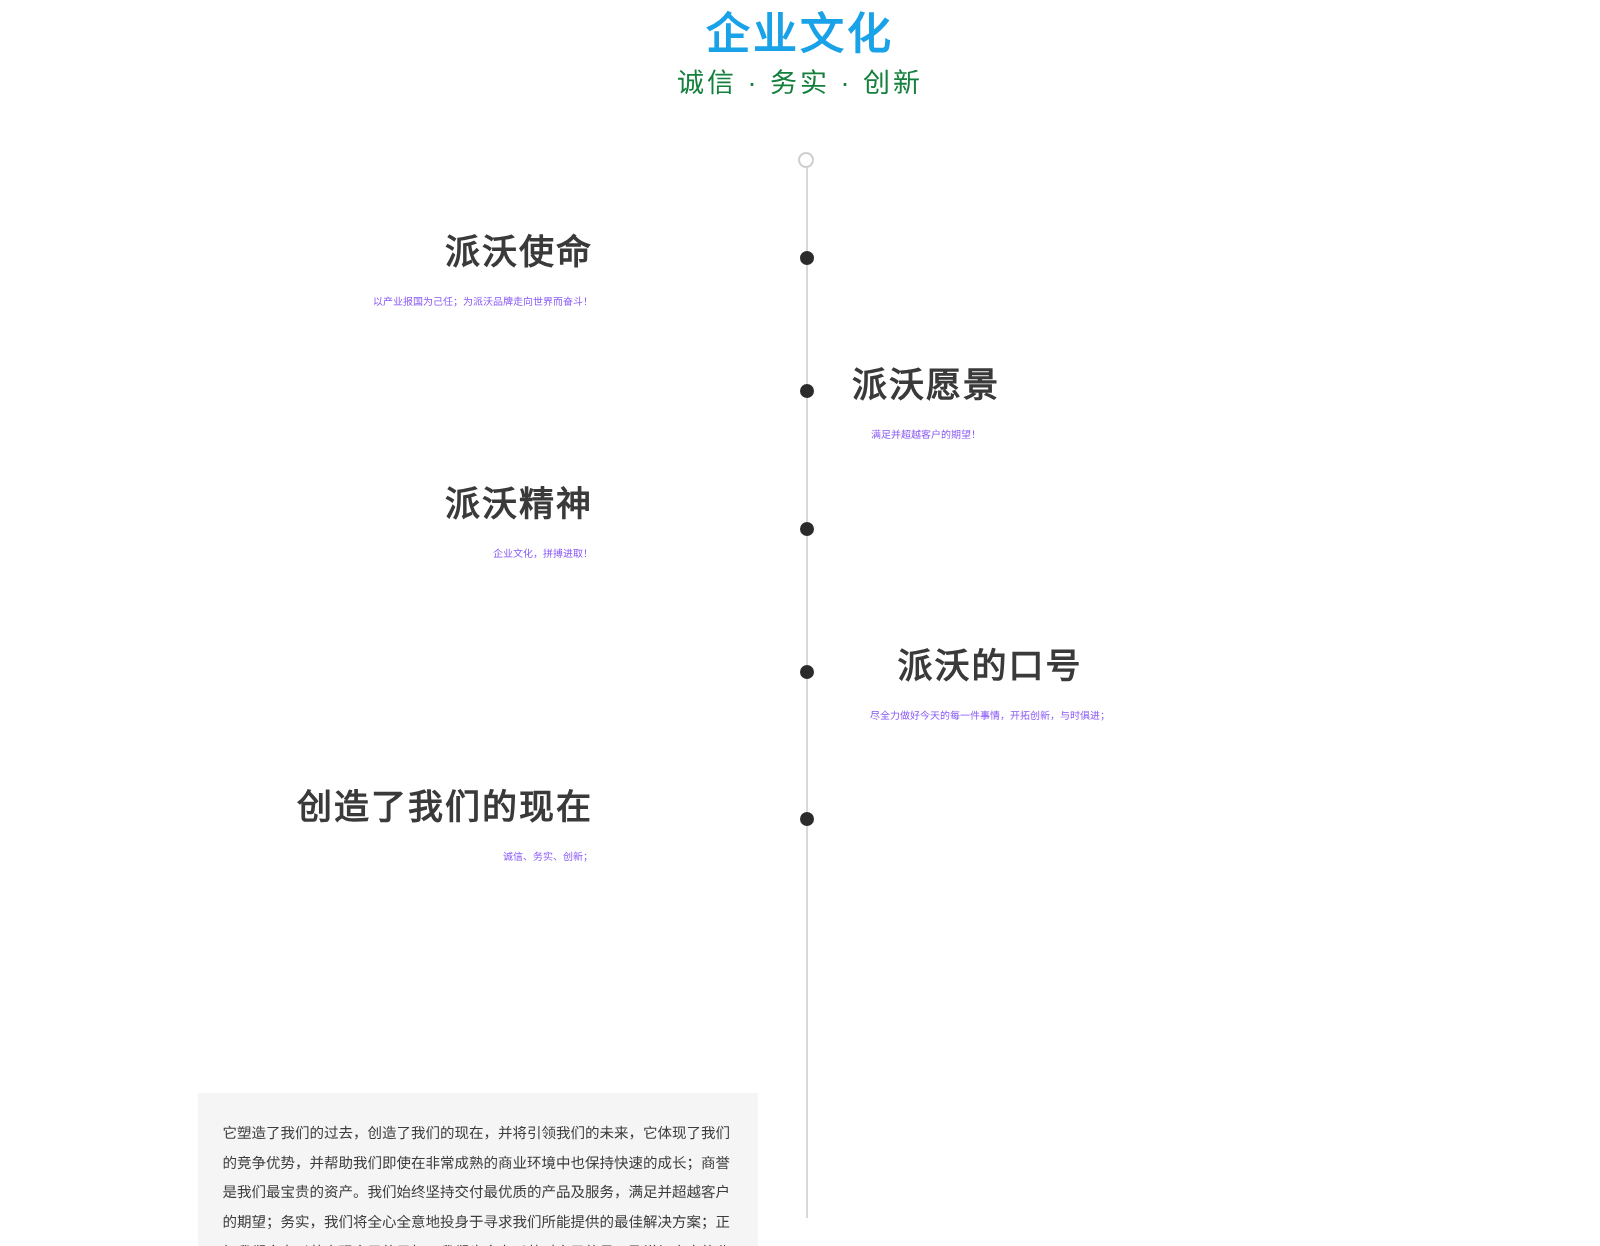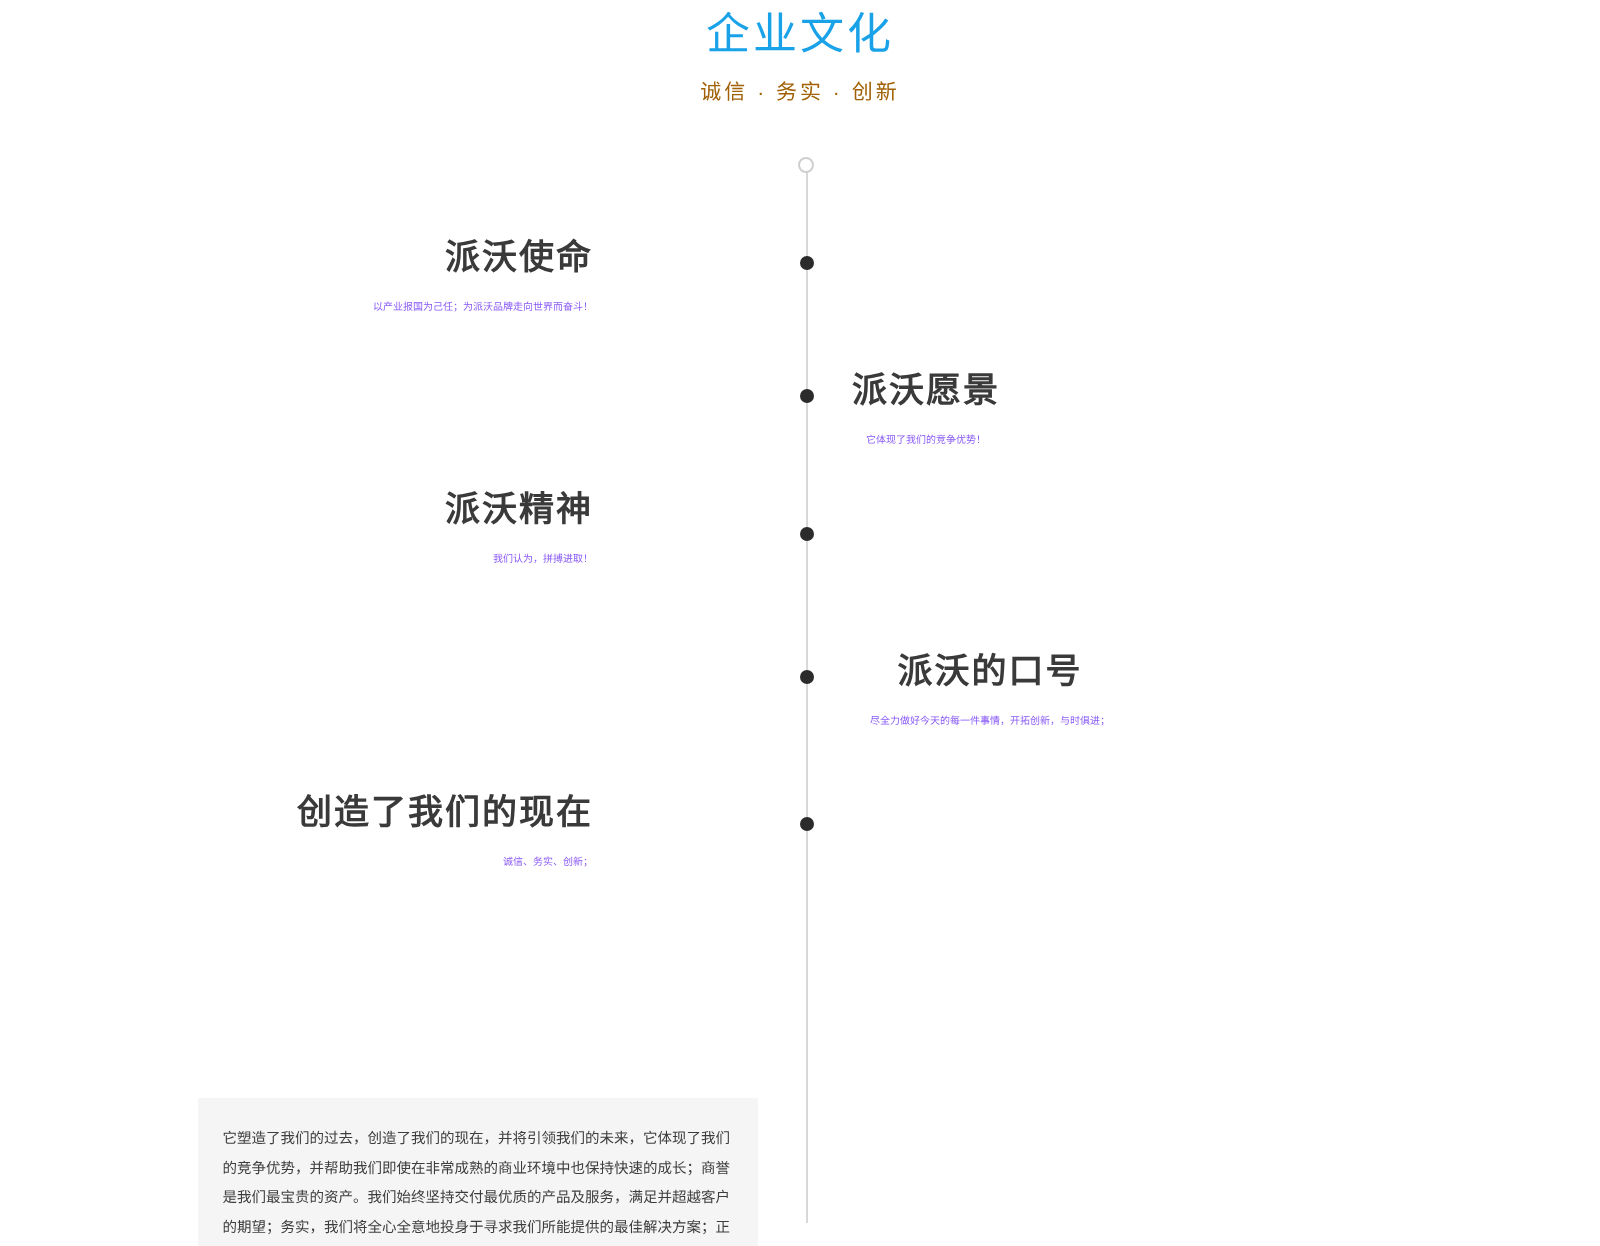--- a/index.html
+++ b/index.html
@@ -16,31 +16,30 @@
     overflow: hidden;
   }
 
   
   .page-header {
     text-align: center;
     padding-top: 8px;
   }
   .page-title {
     font-size: 44px;
-    font-weight: normal;
+    font-weight: bold;
     color: #1aa2e8;
     letter-spacing: 3px;
     line-height: 1.2;
     margin: 0;
   }
   .page-subtitle {
-    font-size: 21px;
-    color: #a16207;
+    font-size: 27px;
+    color: #15803d;
     letter-spacing: 3px;
-    margin-top: 14px;
   }
 
   
   .timeline {
     position: relative;
     width: 1439px;
     height: 1080px;
     margin-top: 38px;
   }
   .timeline-axis {
@@ -131,27 +130,27 @@
 
   <div class="node" style="top:113px;"></div>
   <div class="entry left" style="top:92px;">
     <p class="entry-title">派沃使命</p>
     <p class="entry-desc">以产业报国为己任；为派沃品牌走向世界而奋斗！</p>
   </div>
 
   <div class="node" style="top:246px;"></div>
   <div class="entry right" style="top:225px;">
     <p class="entry-title">派沃愿景</p>
-    <p class="entry-desc">它体现了我们的竞争优势！</p>
+    <p class="entry-desc">满足并超越客户的期望！</p>
   </div>
 
   <div class="node" style="top:384px;"></div>
   <div class="entry left" style="top:344px;">
     <p class="entry-title">派沃精神</p>
-    <p class="entry-desc">我们认为，拼搏进取！</p>
+    <p class="entry-desc">企业文化，拼搏进取！</p>
   </div>
 
   <div class="node" style="top:527px;"></div>
   <div class="entry right" style="top:506px;margin-left:18px;">
     <p class="entry-title">派沃的口号</p>
     <p class="entry-desc">尽全力做好今天的每一件事情，开拓创新，与时俱进；</p>
   </div>
 
   <div class="node" style="top:674px;"></div>
   <div class="entry left" style="top:647px;">

